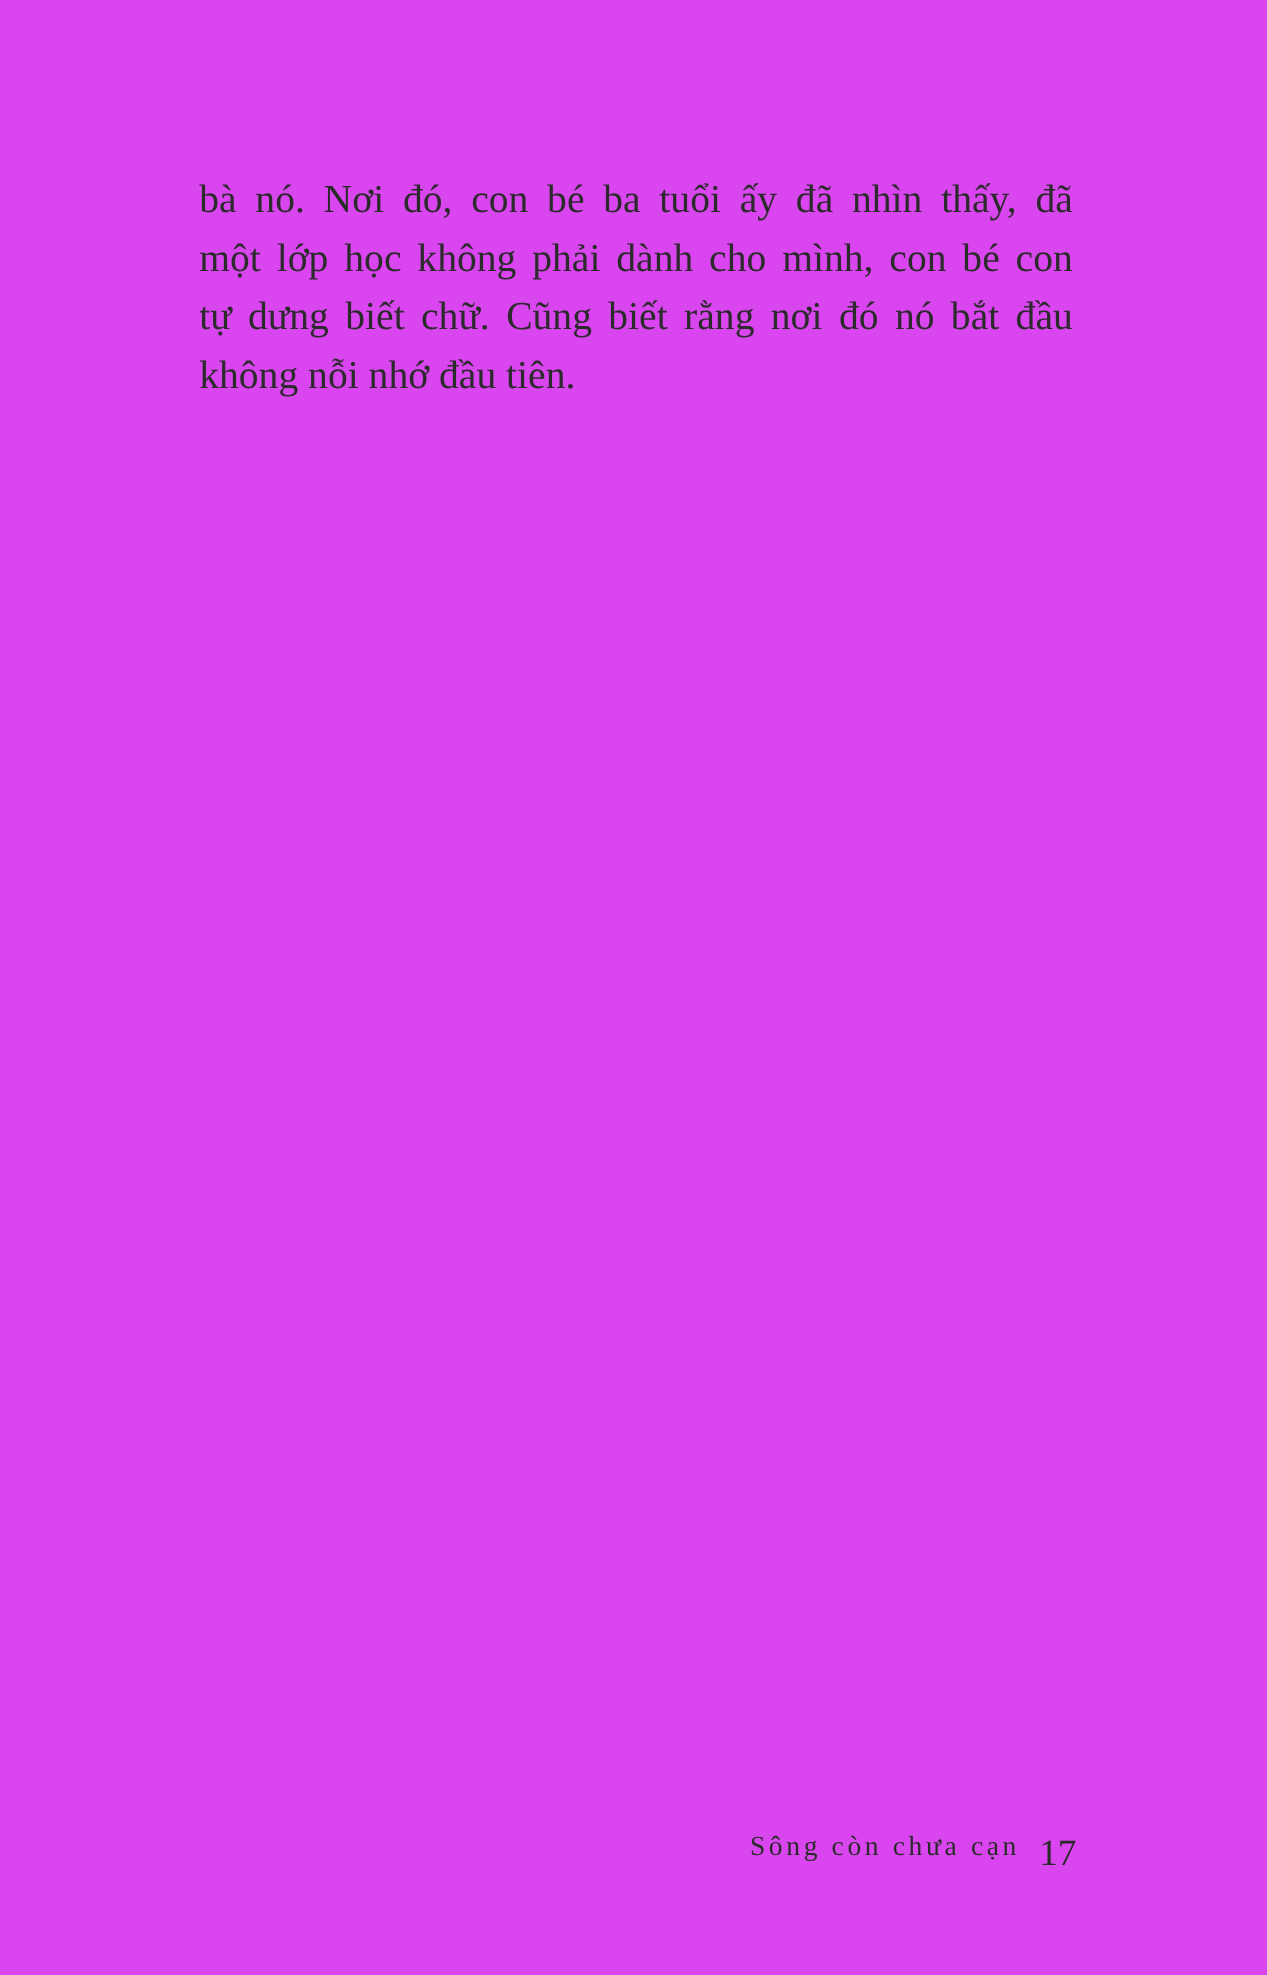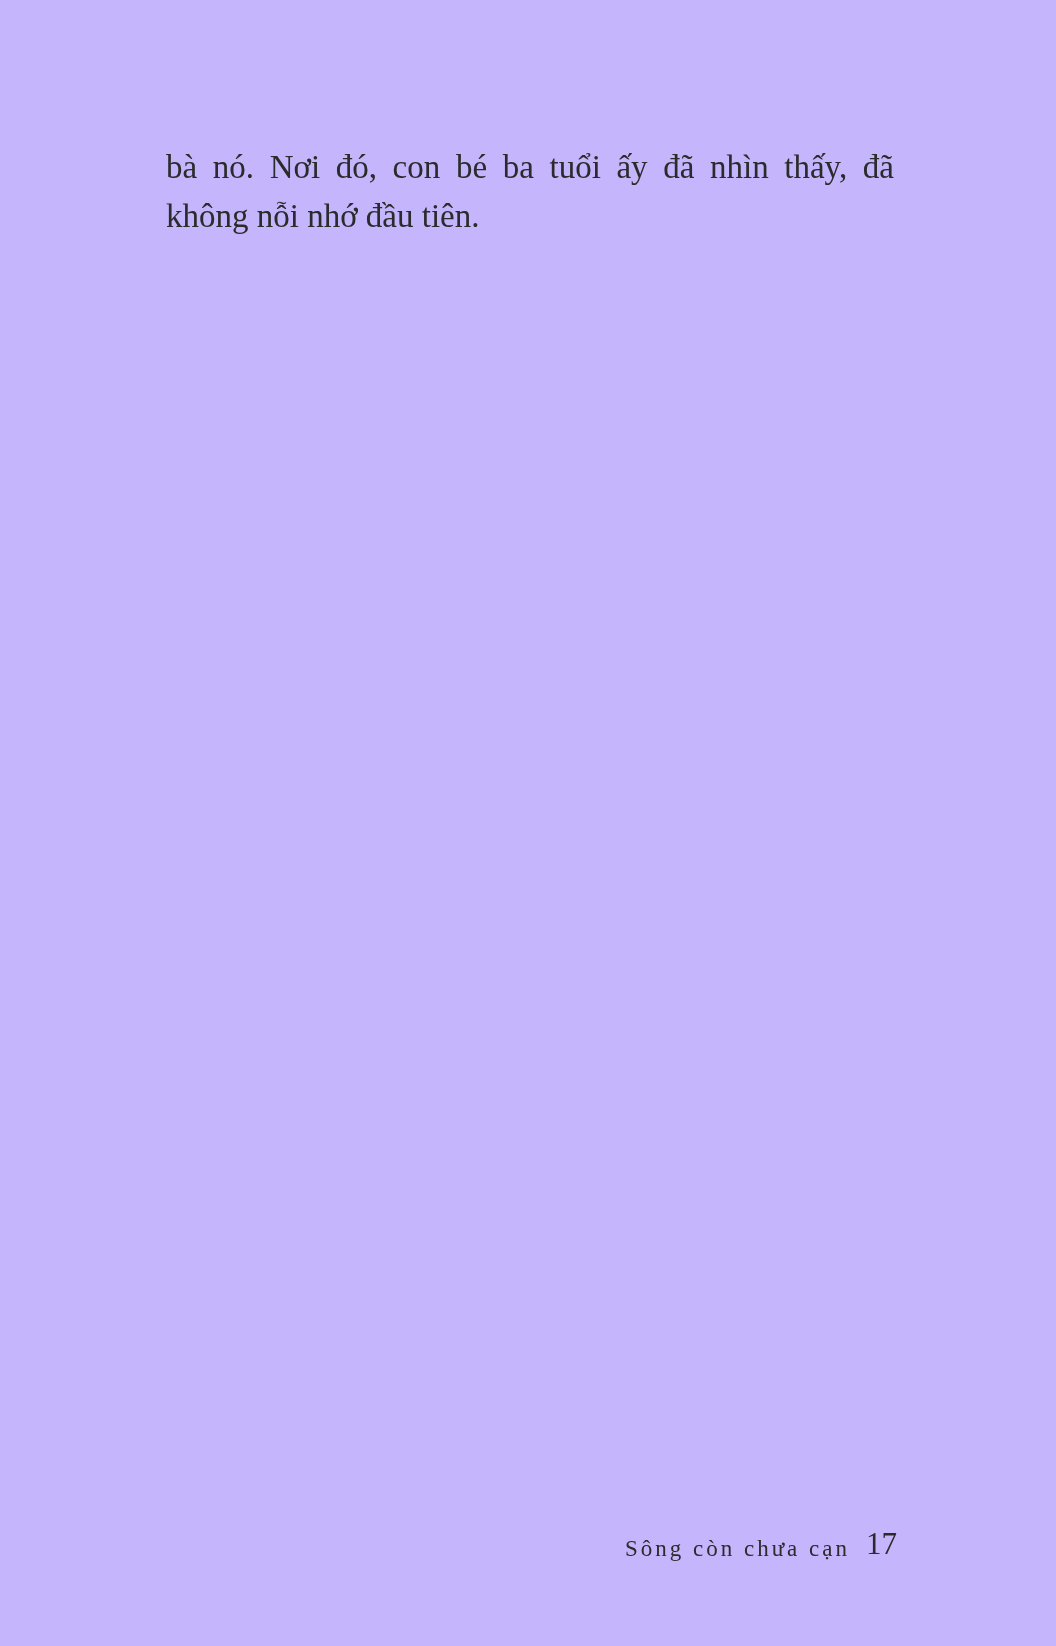--- a/index.html
+++ b/index.html
@@ -4,21 +4,21 @@
 <style>
   html, body {
     margin: 0;
     padding: 0;
     background: #ffffff;
   }
   .page {
     position: relative;
     width: 1056px;
     height: 1646px;
-    background: #c4b5fd;
+    background: #d946ef;
     overflow: hidden;
     font-family: "Liberation Serif", "DejaVu Serif", serif;
     color: #2b2b2b;
   }
   .text-block {
     position: absolute;
     left: 166px;
     top: 143px;
     width: 728px;
   }
@@ -42,21 +42,21 @@
     text-align: right;
     color: #2b2b2b;
   }
   .running-footer {
     position: absolute;
     left: 166px;
     top: 1526px;
     width: 731px;
     display: flex;
     justify-content: flex-end;
-    align-items: flex-end;
+    align-items: flex-start;
   }
   .footer-title {
     font-size: 23px;
     letter-spacing: 3px;
     color: #2b2b2b;
     white-space: nowrap;
   }
   .footer-page-number {
     margin-left: 16px;
     font-size: 31px;
@@ -64,20 +64,22 @@
     color: #2b2b2b;
   }
 </style>
 </head>
 <body>
 
 <div class="page">
 
   <div class="text-block">
     <div class="body-line">bà nó. Nơi đó, con bé ba tuổi ấy đã nhìn thấy, đã</div>
+    <div class="body-line">một lớp học không phải dành cho mình, con bé con</div>
+    <div class="body-line">tự dưng biết chữ. Cũng biết rằng nơi đó nó bắt đầu</div>
     <div class="body-line last-line">không nỗi nhớ đầu tiên.</div>
 
   </div>
 
   <div class="running-footer">
     <span class="footer-title">Sông còn chưa cạn</span>
     <span class="footer-page-number">17</span>
   </div>
 
 </div>

